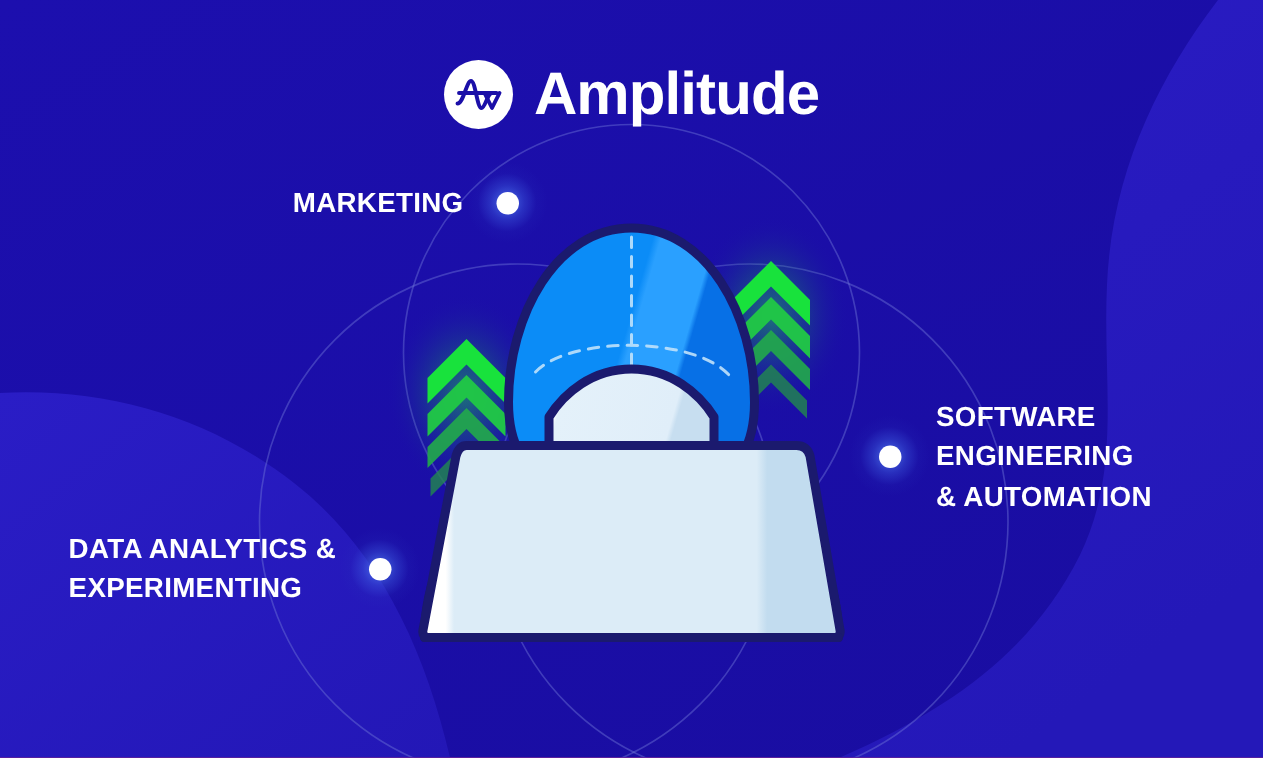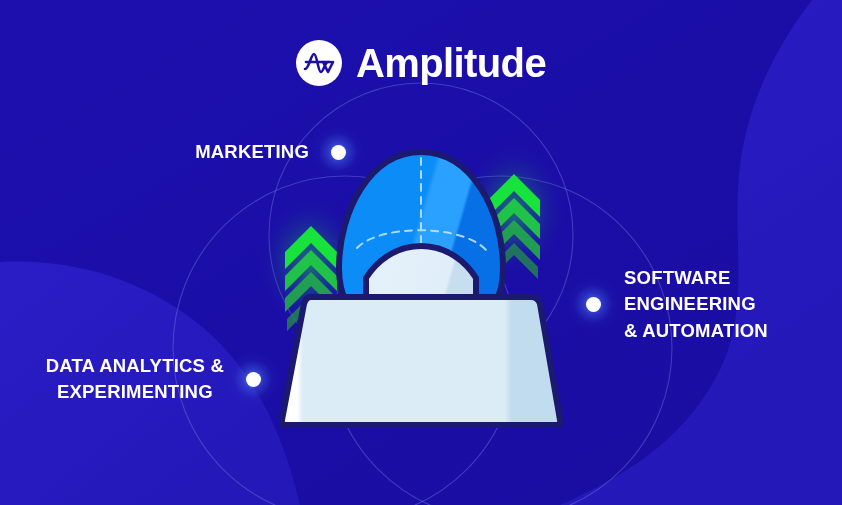--- a/index.html
+++ b/index.html
@@ -96,36 +96,36 @@
     position: relative;
     display: block;
     width: 15px;
     height: 15px;
     border-radius: 50%;
     background: #ffffff;
   }
   
   #node-marketing {
     left: 150px;
-    top: 125px;
+    top: 108px;
     width: 215px;
     justify-content: flex-end;
     gap: 2px;
   }
   #node-marketing .node-text { text-align: right; }
 
   
   #node-data {
     left: 8px;
     top: 352px;
     width: 272px;
     justify-content: flex-end;
     gap: 2px;
   }
-  #node-data .node-text { text-align: center; }
+  #node-data .node-text { text-align: left; }
 
   
   #node-software {
     left: 566px;
     top: 265px;
     width: 270px;
     justify-content: flex-start;
     gap: 4px;
   }
   #node-software .node-text { text-align: left; }

